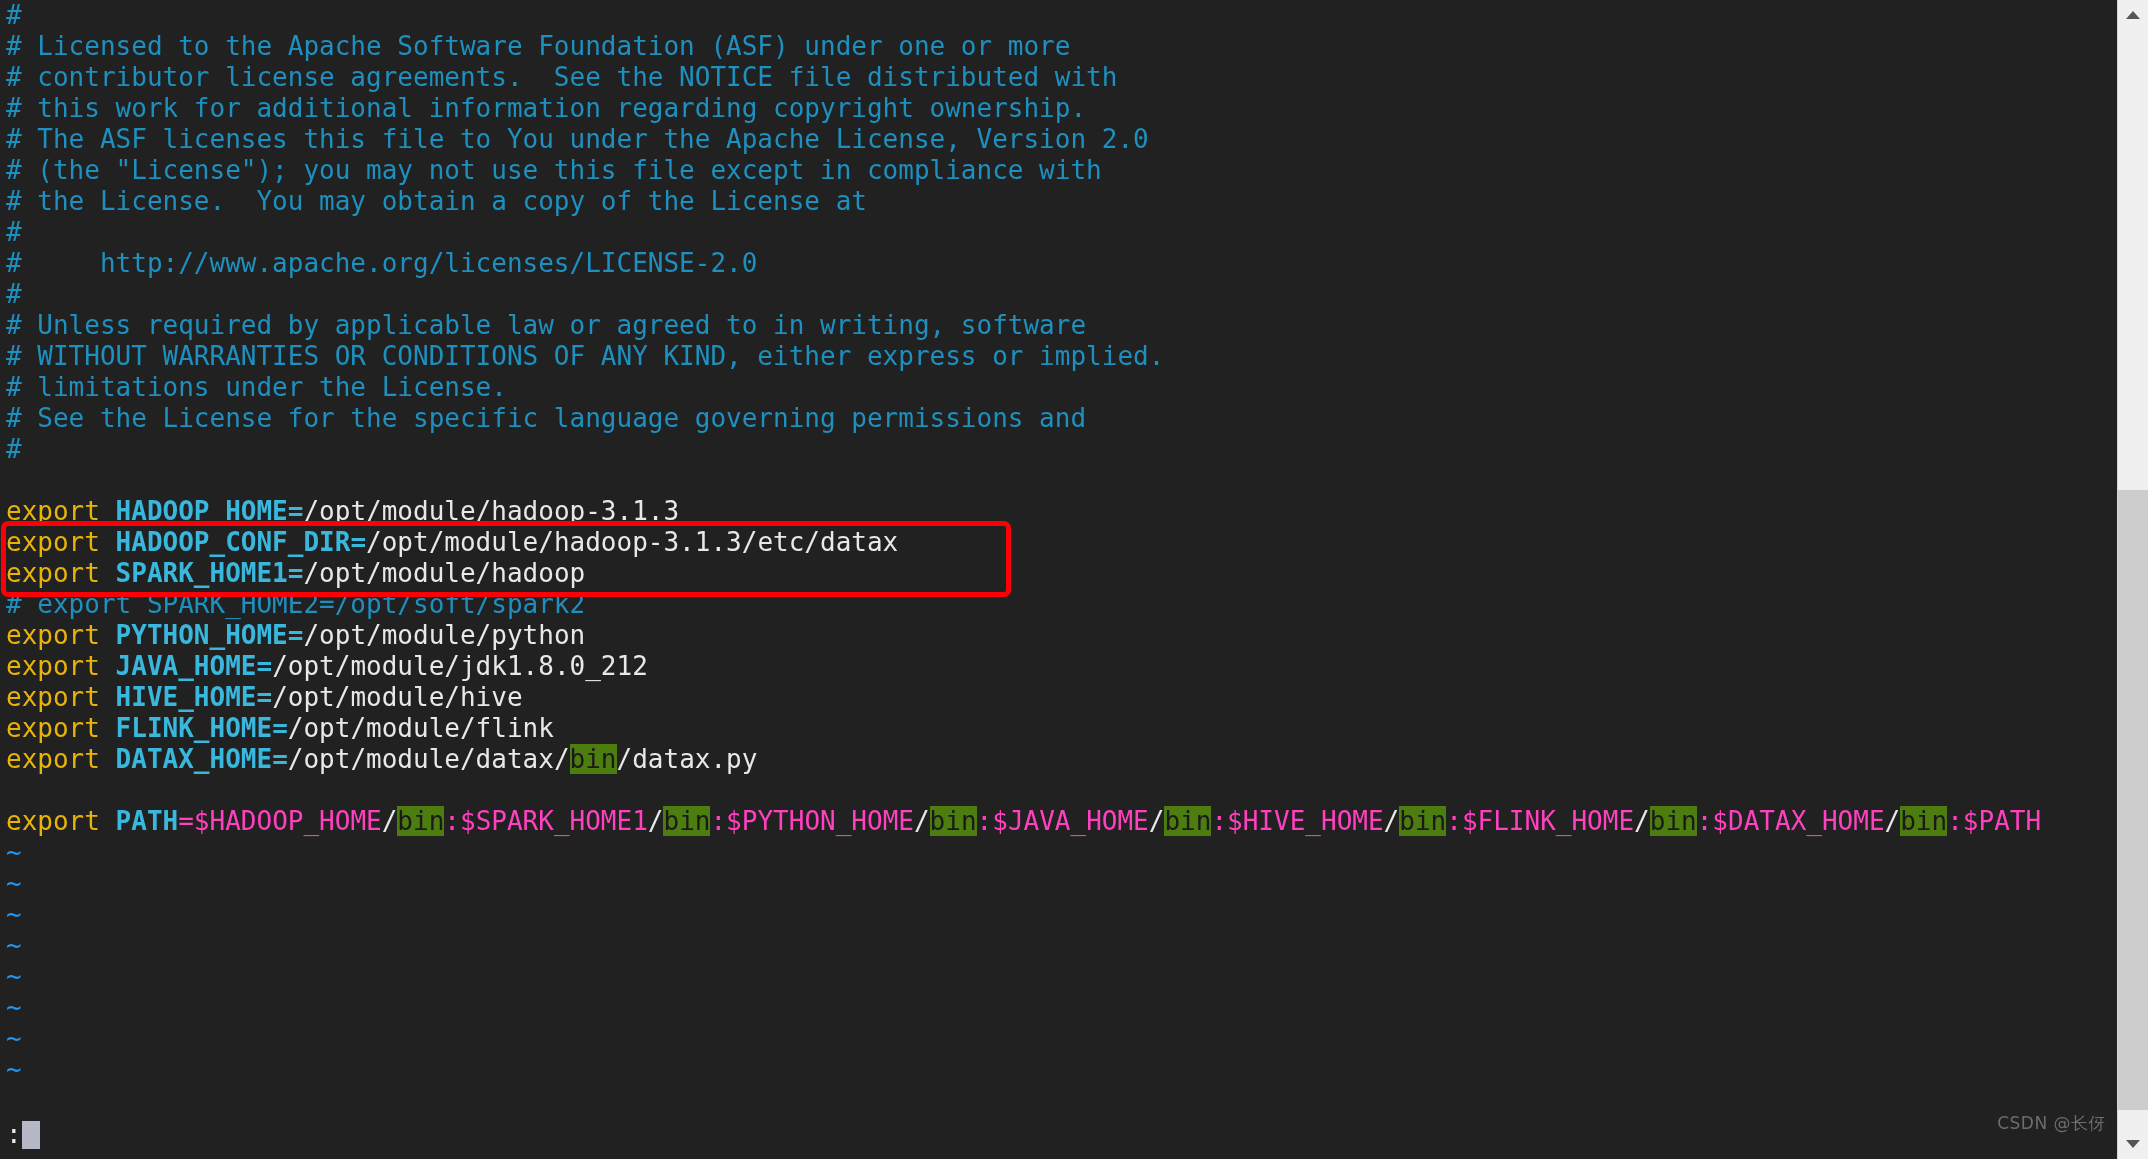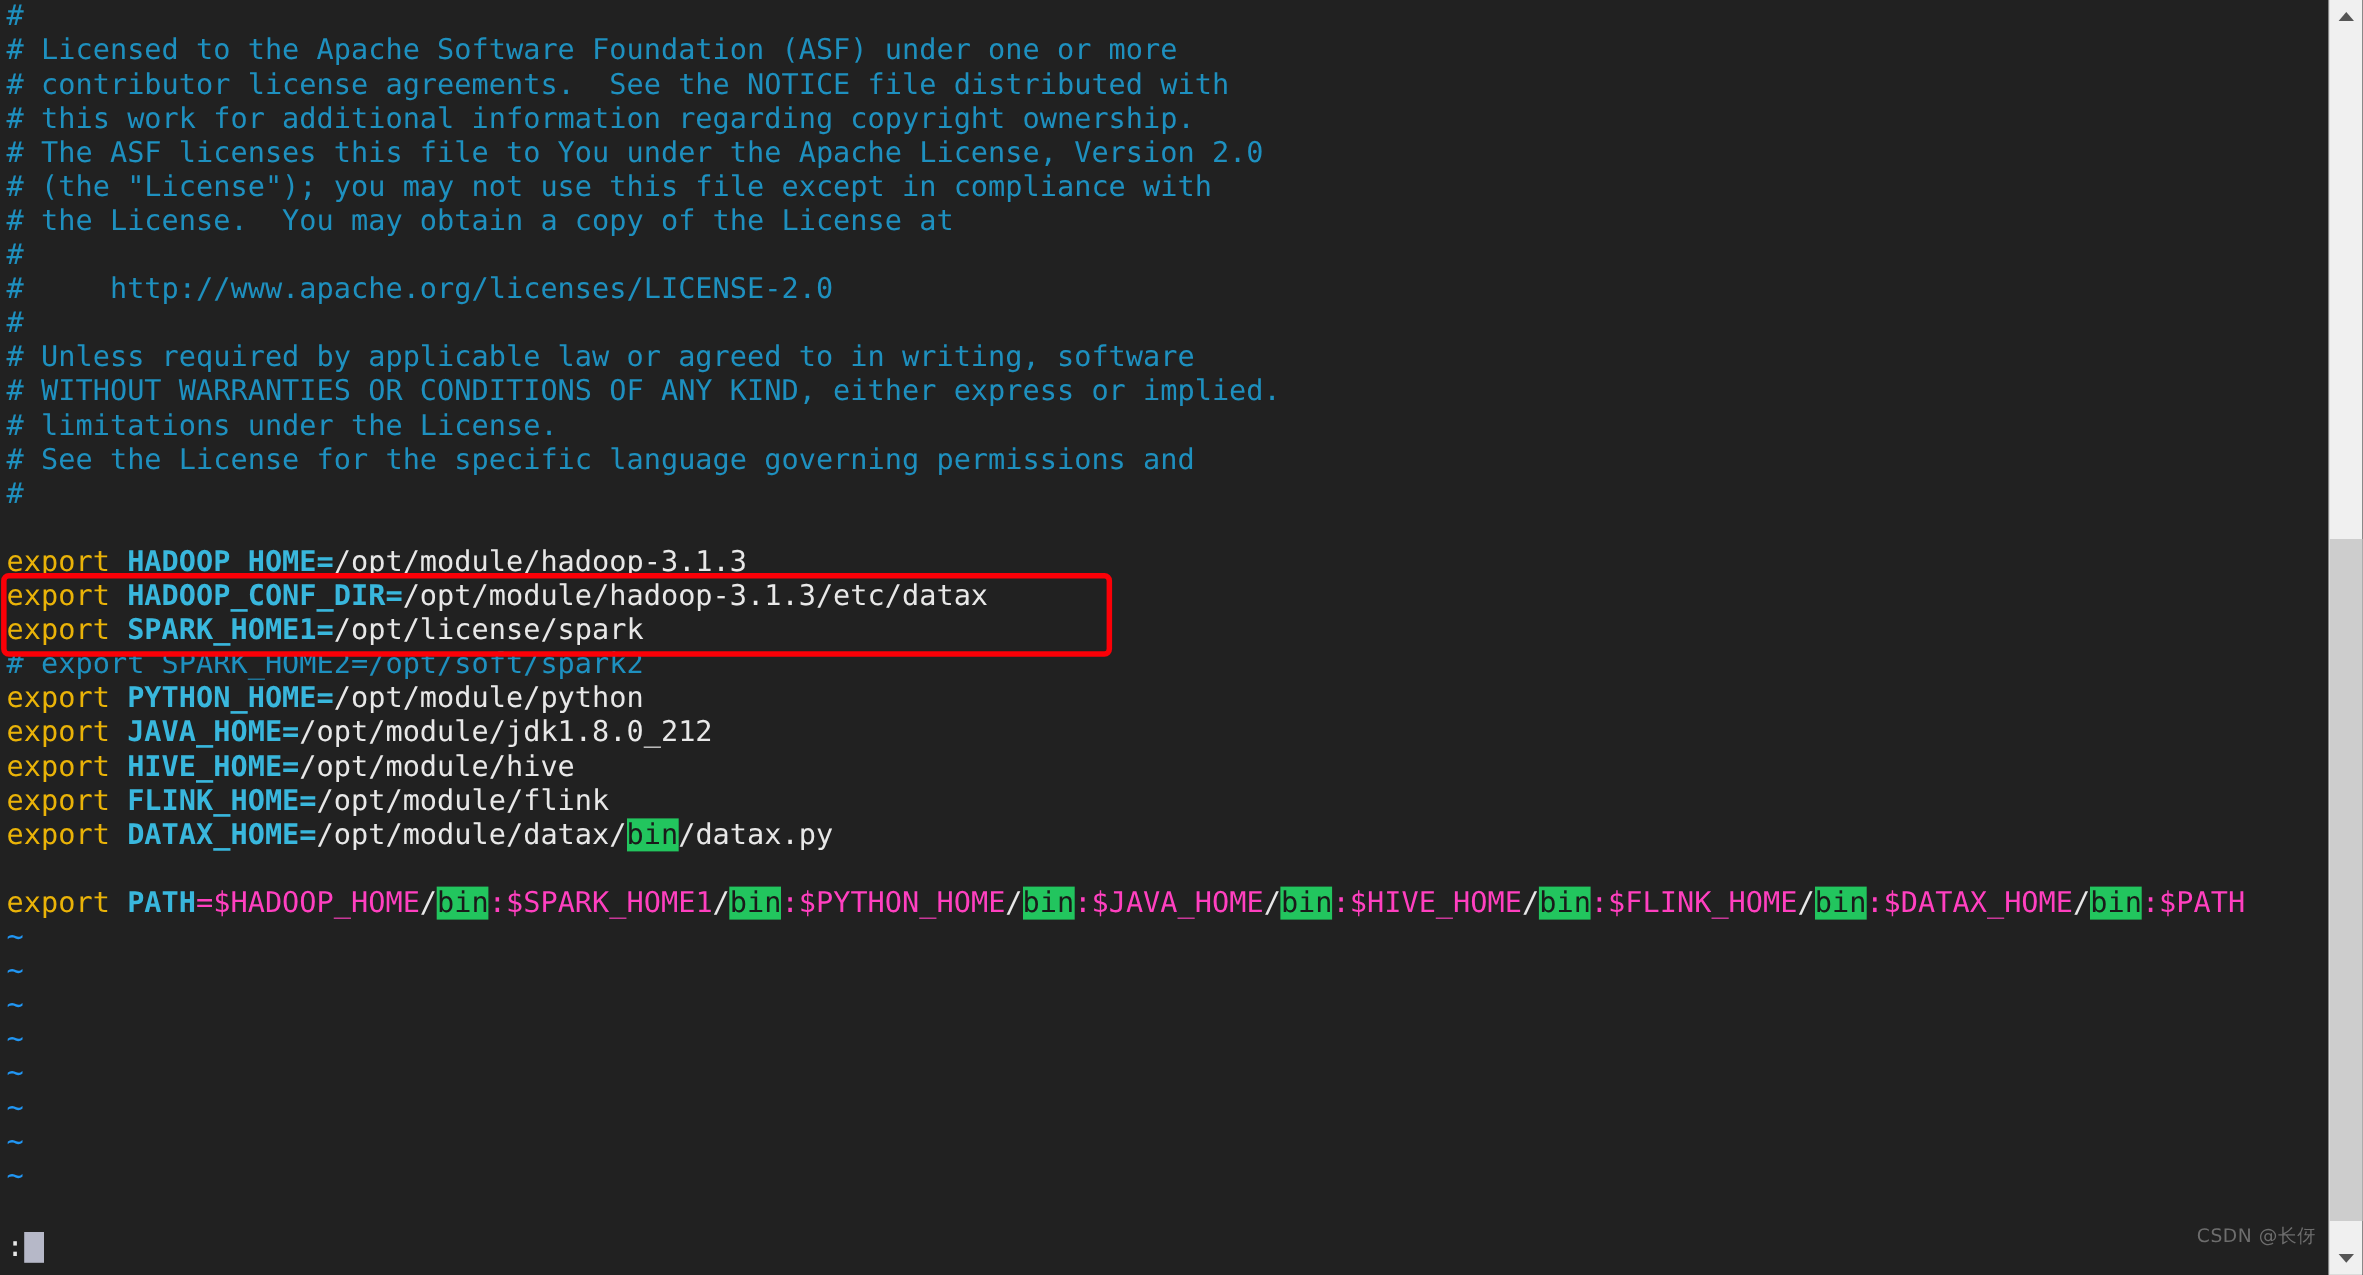--- a/index.html
+++ b/index.html
@@ -40,21 +40,21 @@
   }
 
   
   .c-comment  { color: #1e90bf; }
   .c-keyword  { color: #eab308; }   
   .c-var      { color: #39b7dd; font-weight: bold; }   
   .c-path     { color: #e8e8e8; }   
   .c-op       { color: #ff40c0; }   
   .c-dollar   { color: #ff40c0; }
   .c-slash    { color: #e8e8e8; }
-  .hl-bin     { background: #22c55e; color: #1a1a1a; }
+  .hl-bin     { background: #4d7c0f; color: #1a1a1a; }
 
   .line.tilde { color: #2196f3; }
 
   
   #redbox {
     position: absolute;
     left: 1px;
     top: 521px;
     width: 1010px;
     height: 76px;
@@ -156,21 +156,21 @@
     <div class="line"><span class="c-comment"># limitations under the License.</span></div>
     <div class="line"><span class="c-comment"># See the License for the specific language governing permissions and</span></div>
     <div class="line"><span class="c-comment">#</span></div>
 
     <div class="line">&nbsp;</div>
 
     <div class="line"><span class="c-keyword">export</span> <span class="c-var">HADOOP_HOME</span><span class="c-var">=</span><span class="c-path">/opt/module/hadoop-3.1.3</span></div>
 
     <div class="line"><span class="c-keyword">export</span> <span class="c-var">HADOOP_CONF_DIR</span><span class="c-var">=</span><span class="c-path">/opt/module/hadoop-3.1.3/etc/datax</span></div>
 
-    <div class="line"><span class="c-keyword">export</span> <span class="c-var">SPARK_HOME1</span><span class="c-var">=</span><span class="c-path">/opt/license/spark</span></div>
+    <div class="line"><span class="c-keyword">export</span> <span class="c-var">SPARK_HOME1</span><span class="c-var">=</span><span class="c-path">/opt/module/hadoop</span></div>
 
     <div class="line"><span class="c-comment"># export SPARK_HOME2=/opt/soft/spark2</span></div>
 
     <div class="line"><span class="c-keyword">export</span> <span class="c-var">PYTHON_HOME</span><span class="c-var">=</span><span class="c-path">/opt/module/python</span></div>
 
     <div class="line"><span class="c-keyword">export</span> <span class="c-var">JAVA_HOME</span><span class="c-var">=</span><span class="c-path">/opt/module/jdk1.8.0_212</span></div>
 
     <div class="line"><span class="c-keyword">export</span> <span class="c-var">HIVE_HOME</span><span class="c-var">=</span><span class="c-path">/opt/module/hive</span></div>
 
     <div class="line"><span class="c-keyword">export</span> <span class="c-var">FLINK_HOME</span><span class="c-var">=</span><span class="c-path">/opt/module/flink</span></div>

